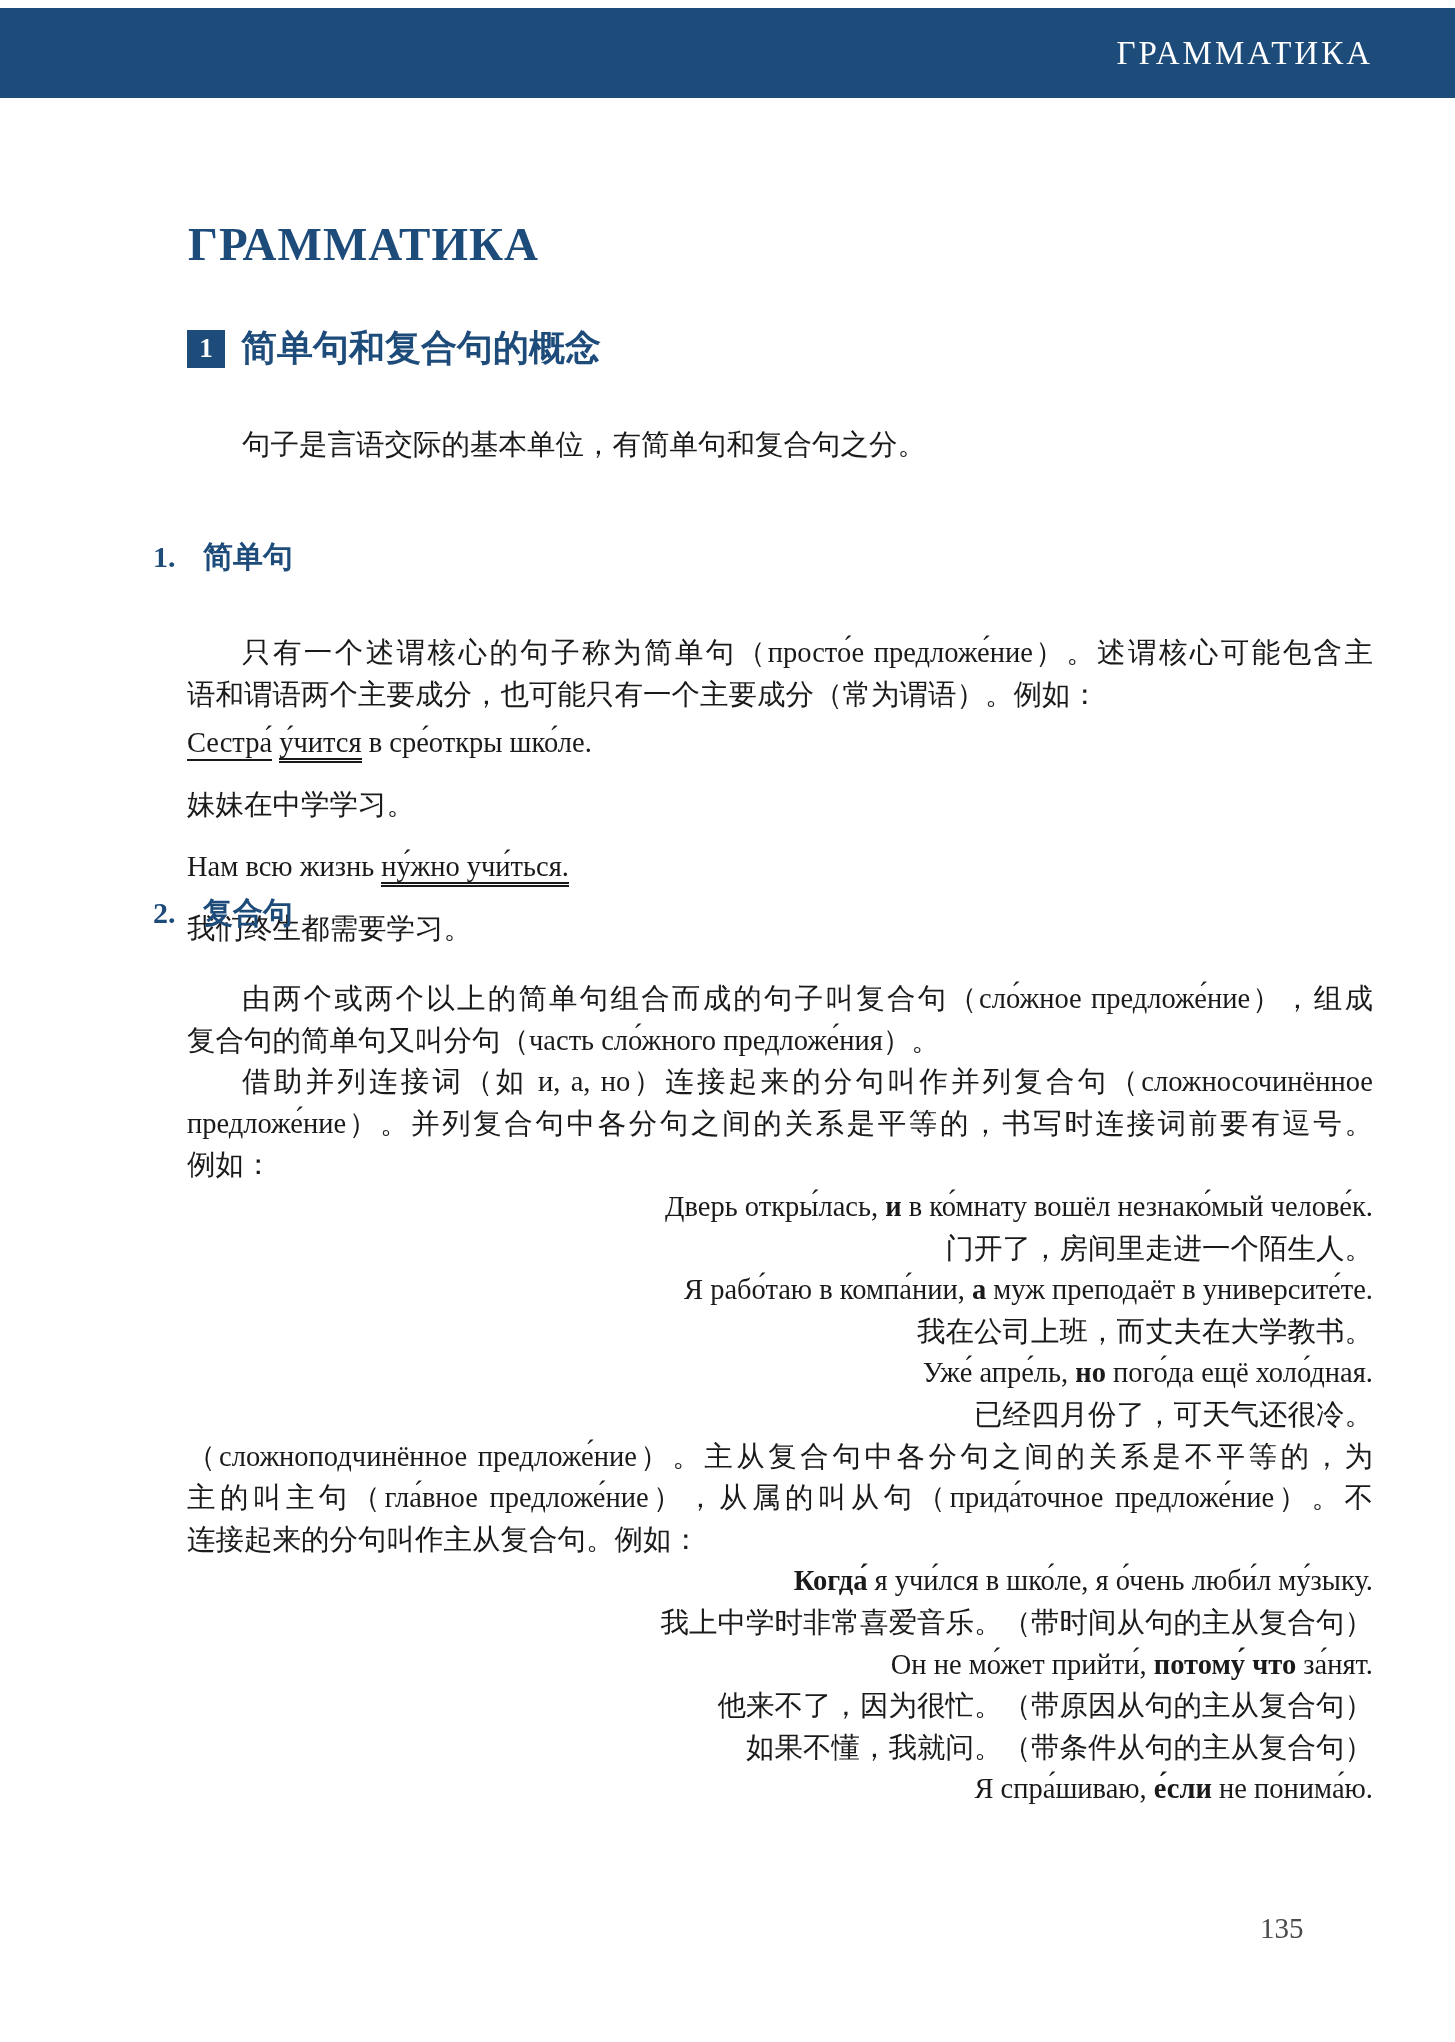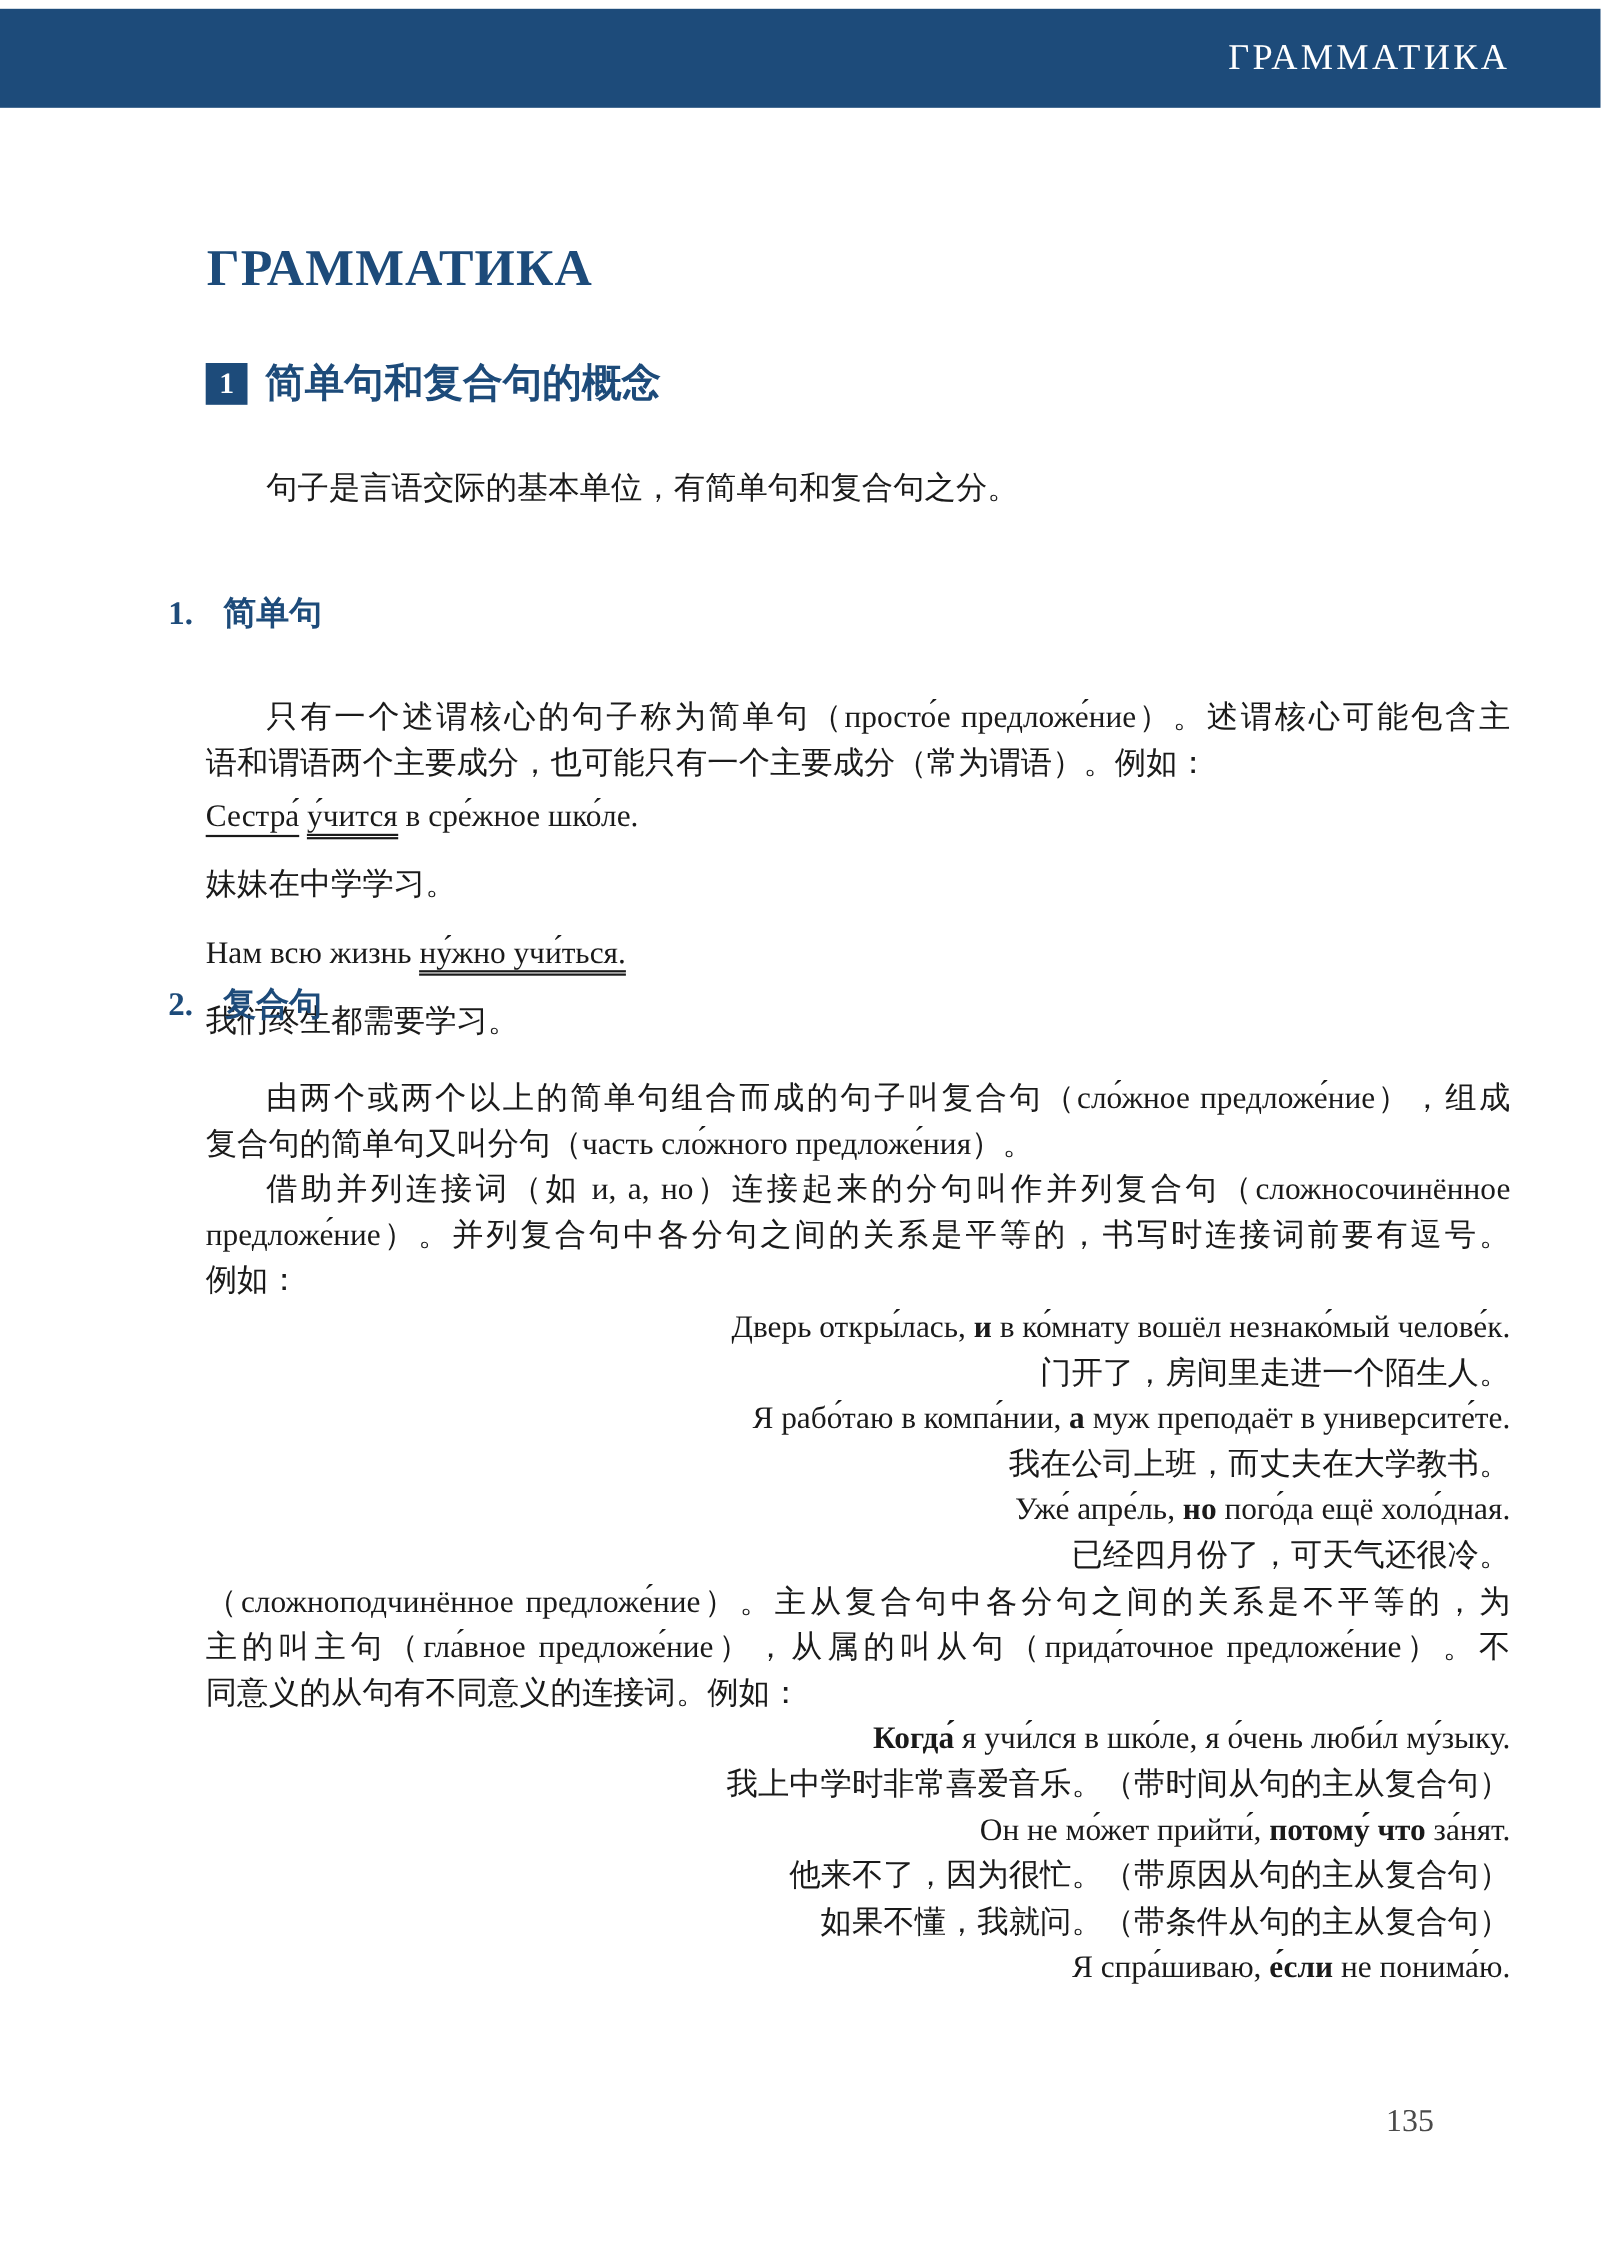--- a/index.html
+++ b/index.html
@@ -66,21 +66,21 @@
 
 <div class="subhead" id="sub1-head">
   <span class="num">1.</span>
   <span>简单句</span>
 </div>
 <div class="block" id="sub1-para">
     <div class="line indent j"><span>只有一个述谓核心的句子称为简单句（просто́е предложе́ние）。述谓核心可能包含主</span></div>
     <div class="line"><span>语和谓语两个主要成分，也可能只有一个主要成分（常为谓语）。例如：</span></div>
   </div>
 <div class="block" id="sub1-ex">
-    <div class="line"><span class="u-single">Сестра́</span><span> </span><span class="u-double">у́чится</span><span> в сре́жное шко́ле.</span></div>
+    <div class="line"><span class="u-single">Сестра́</span><span> </span><span class="u-double">у́чится</span><span> в сре́откры шко́ле.</span></div>
     <div class="line"><span>妹妹在中学学习。</span></div>
     <div class="line"><span>Нам всю жизнь </span><span class="u-double">ну́жно учи́ться.</span></div>
     <div class="line"><span>我们终生都需要学习。</span></div>
   </div>
 
 <div class="subhead" id="sub2-head">
   <span class="num">2.</span>
   <span>复合句</span>
 </div>
 <div class="block" id="sub2-body">
@@ -90,21 +90,21 @@
     <div class="line j"><span>предложе́ние）。并列复合句中各分句之间的关系是平等的，书写时连接词前要有逗号。</span></div>
     <div class="line"><span>例如：</span></div>
     <div class="line example"><span>Дверь откры́лась, </span><span class="bold">и</span><span> в ко́мнату вошёл незнако́мый челове́к.</span></div>
     <div class="line example"><span>门开了，房间里走进一个陌生人。</span></div>
     <div class="line example"><span>Я рабо́таю в компа́нии, </span><span class="bold">а</span><span> муж преподаёт в университе́те.</span></div>
     <div class="line example"><span>我在公司上班，而丈夫在大学教书。</span></div>
     <div class="line example"><span>Уже́ апре́ль, </span><span class="bold">но</span><span> пого́да ещё холо́дная.</span></div>
     <div class="line example"><span>已经四月份了，可天气还很冷。</span></div>
     <div class="line j"><span>（сложноподчинённое предложе́ние）。主从复合句中各分句之间的关系是不平等的，为</span></div>
     <div class="line j"><span>主的叫主句（гла́вное предложе́ние），从属的叫从句（прида́точное предложе́ние）。不</span></div>
-    <div class="line"><span>同意义的从句有不同意义的连接词。例如：</span></div>
+    <div class="line"><span>连接起来的分句叫作主从复合句。例如：</span></div>
     <div class="line example"><span class="bold">Когда́</span><span> я учи́лся в шко́ле, я о́чень люби́л му́зыку.</span></div>
     <div class="line example"><span>我上中学时非常喜爱音乐。（带时间从句的主从复合句）</span></div>
     <div class="line example"><span>Он не мо́жет прийти́, </span><span class="bold">потому́ что</span><span> за́нят.</span></div>
     <div class="line example"><span>他来不了，因为很忙。（带原因从句的主从复合句）</span></div>
     <div class="line example"><span>如果不懂，我就问。（带条件从句的主从复合句）</span></div>
     <div class="line example"><span>Я спра́шиваю, </span><span class="bold">е́сли</span><span> не понима́ю.</span></div>
   </div>
 
 <div class="page-number">135</div>
 

